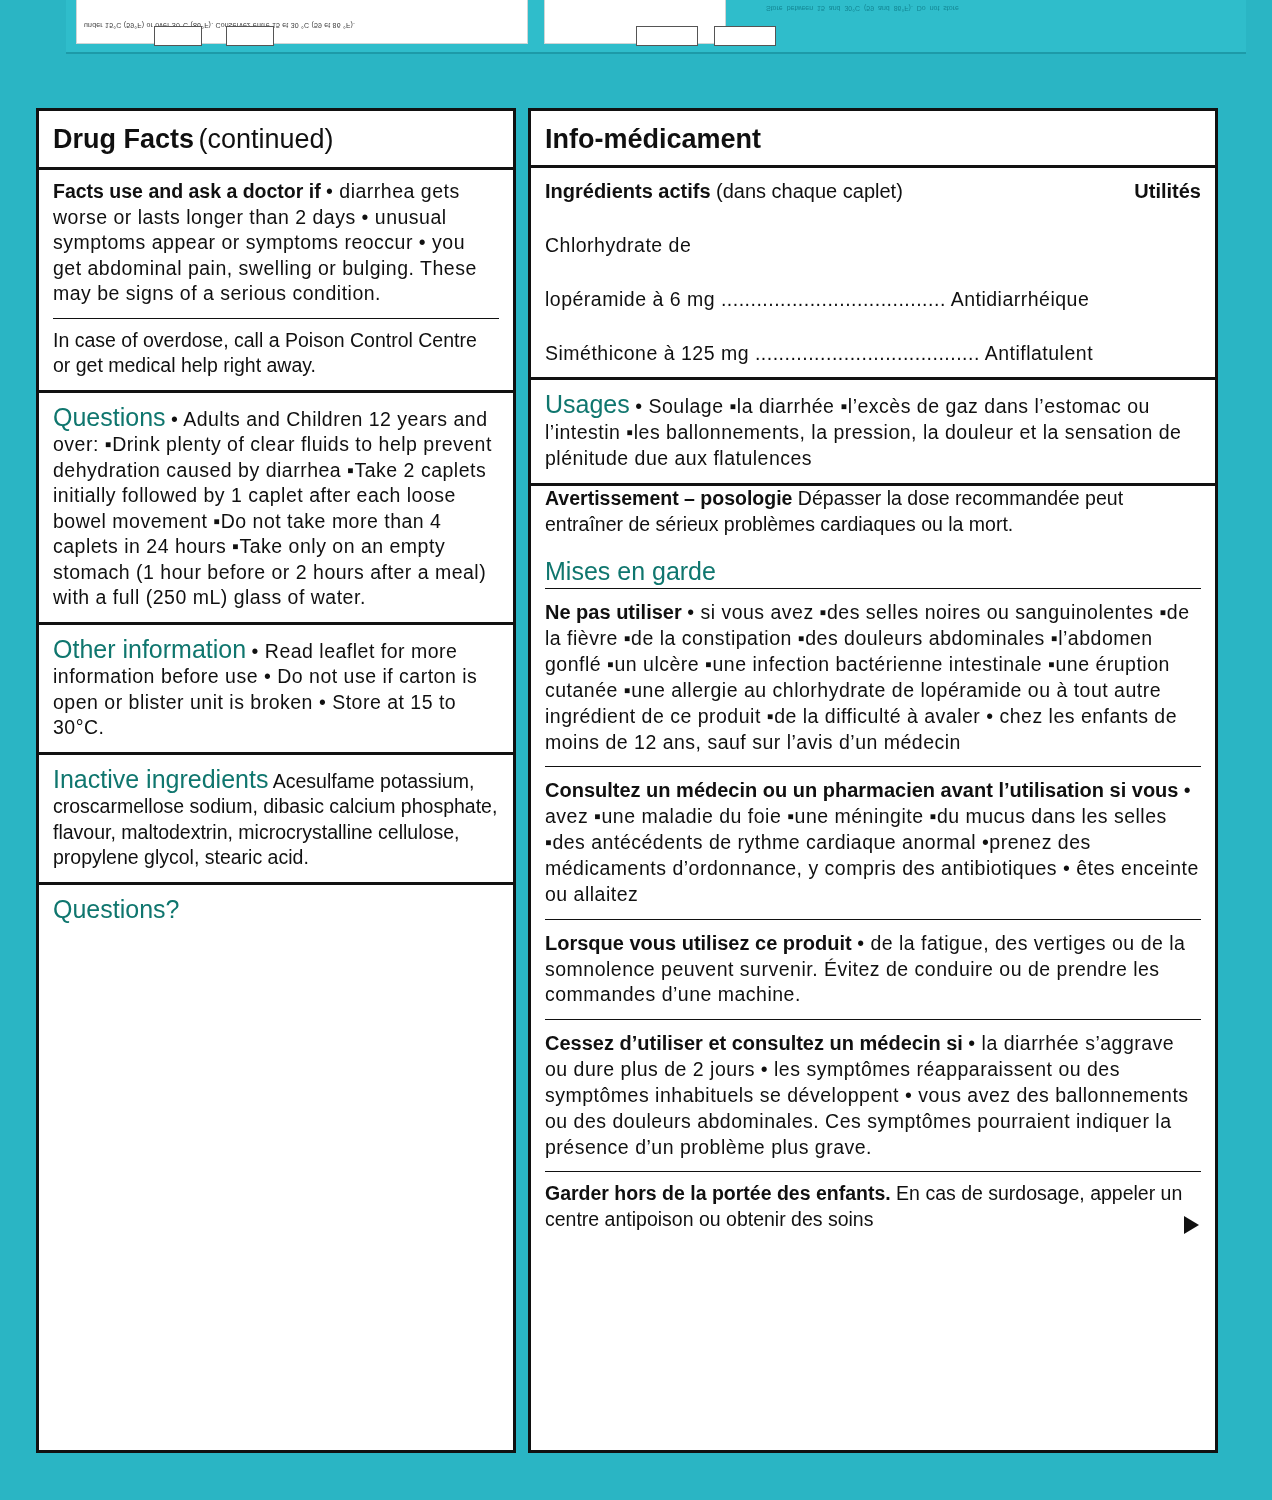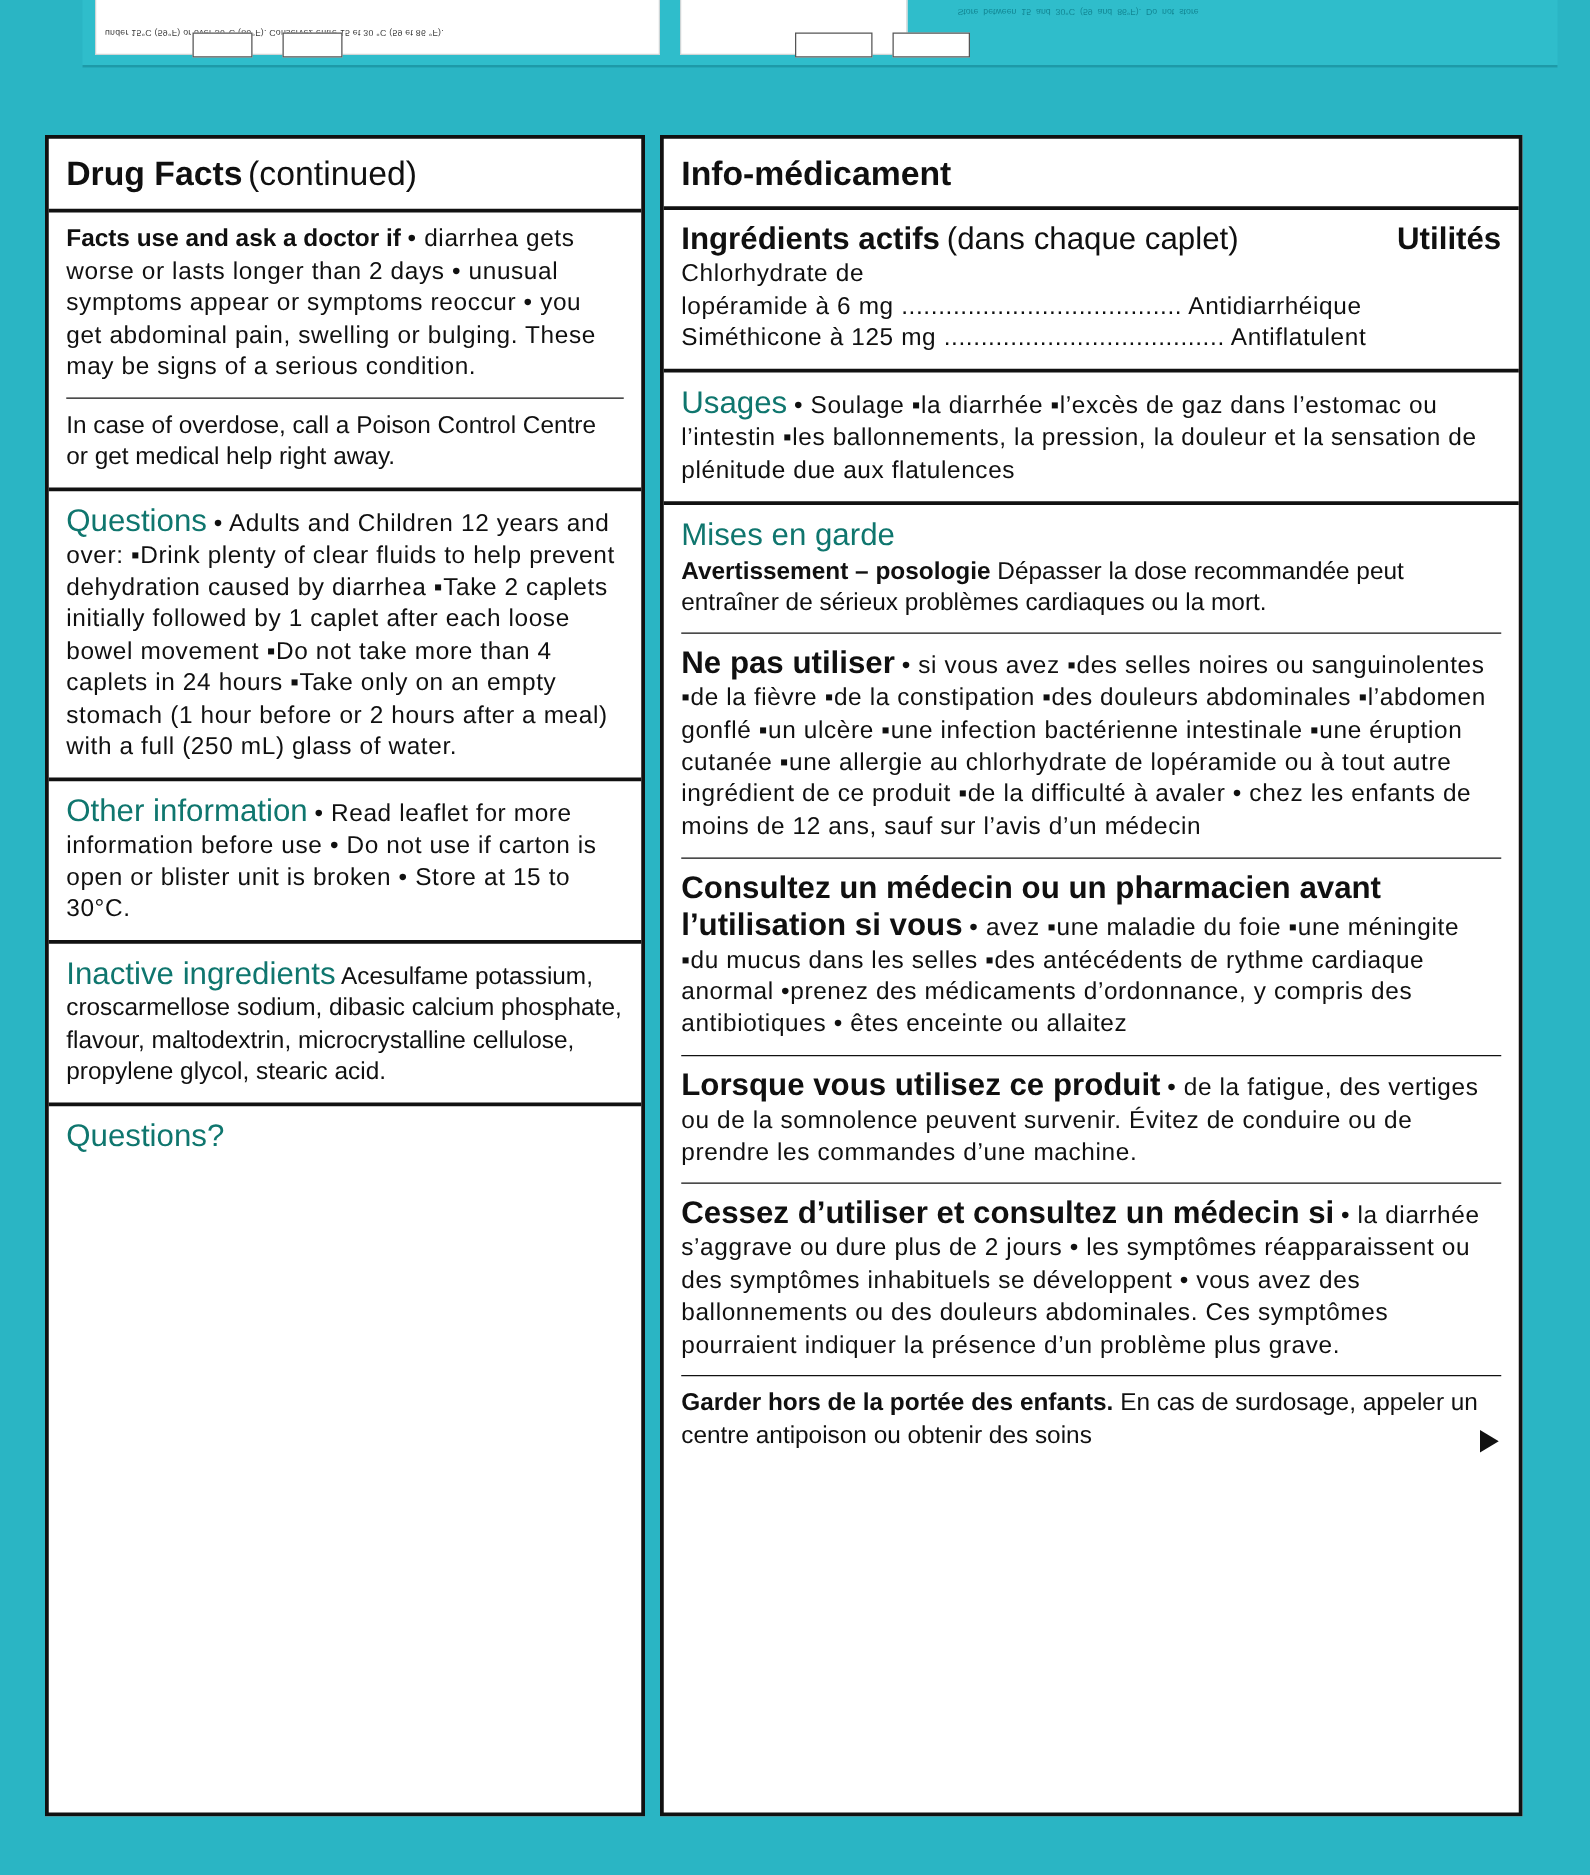--- a/index.html
+++ b/index.html
@@ -109,35 +109,35 @@
     line-height: 32px;
     color: #101010;
   }
   .hdr-med {
     font-size: 25px;
     font-weight: normal;
     line-height: 30px;
     color: #0f766e;
   }
   .hdr-sm {
-    font-size: 25px;
+    font-size: 20px;
     font-weight: bold;
     line-height: 28px;
     color: #101010;
   }
   .reg { font-weight: normal; }
   .bul { letter-spacing: .5px; }
 
   .title-row {
     display: flex;
     align-items: baseline;
     justify-content: space-between;
   }
 
-  .dots { letter-spacing: .5px; }
+  .dots { letter-spacing: .5px; margin-top: 28px; }
 
   .arrow {
     display: inline-block;
     width: 0; height: 0;
     border-left: 15px solid #111;
     border-top: 9px solid transparent;
     border-bottom: 9px solid transparent;
     vertical-align: middle;
   }
   .arrow-wrap {
@@ -227,27 +227,27 @@
       <div class="dots">Siméthicone à 125 mg ...................................... Antiflatulent</div>
     </div>
 
     <div class="hr-thick"></div>
     <div class="block txt-r">
       <span class="hdr-med">Usages</span>
       <span class="bul">• Soulage ▪la diarrhée ▪l’excès de gaz dans l’estomac ou l’intestin ▪les ballonnements, la pression, la douleur et la sensation de plénitude due aux flatulences</span>
     </div>
 
     <div class="hr-thick"></div>
-    <div class="block" style="padding-bottom:2px;">
-      <span class="hdr-med">Mises en garde</span>
-    </div>
-
     <div class="block txt-r" style="padding-top:0; padding-bottom:10px;">
       <span class="b">Avertissement – posologie</span>
       <span>Dépasser la dose recommandée peut entraîner de sérieux problèmes cardiaques ou la mort.</span>
+    </div>
+
+    <div class="block" style="padding-bottom:2px;">
+      <span class="hdr-med">Mises en garde</span>
     </div>
 
     <div class="hr-thin" style="margin:0 14px;"></div>
     <div class="block txt-r">
       <span class="hdr-sm">Ne pas utiliser</span>
       <span class="bul">• si vous avez ▪des selles noires ou sanguinolentes ▪de la fièvre ▪de la constipation ▪des douleurs abdominales ▪l’abdomen gonflé ▪un ulcère ▪une infection bactérienne intestinale ▪une éruption cutanée ▪une allergie au chlorhydrate de lopéramide ou à tout autre ingrédient de ce produit ▪de la difficulté à avaler • chez les enfants de moins de 12 ans, sauf sur l’avis d’un médecin</span>
     </div>
 
     <div class="hr-thin" style="margin:0 14px;"></div>
     <div class="block txt-r">

